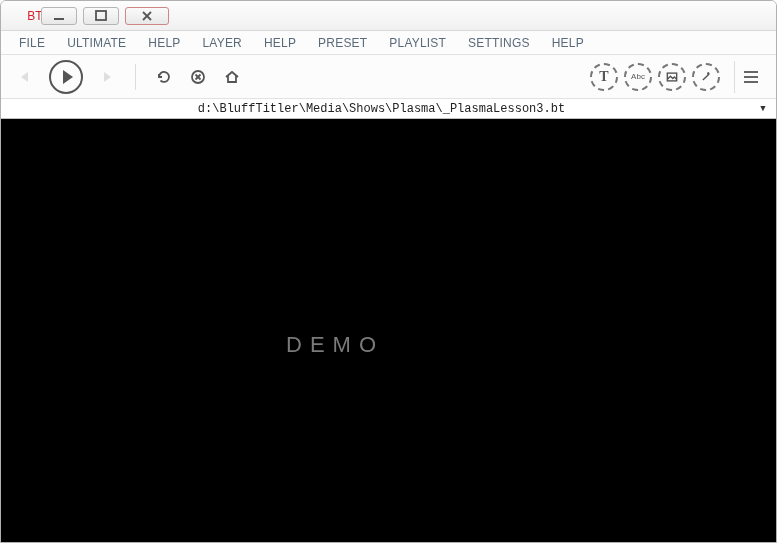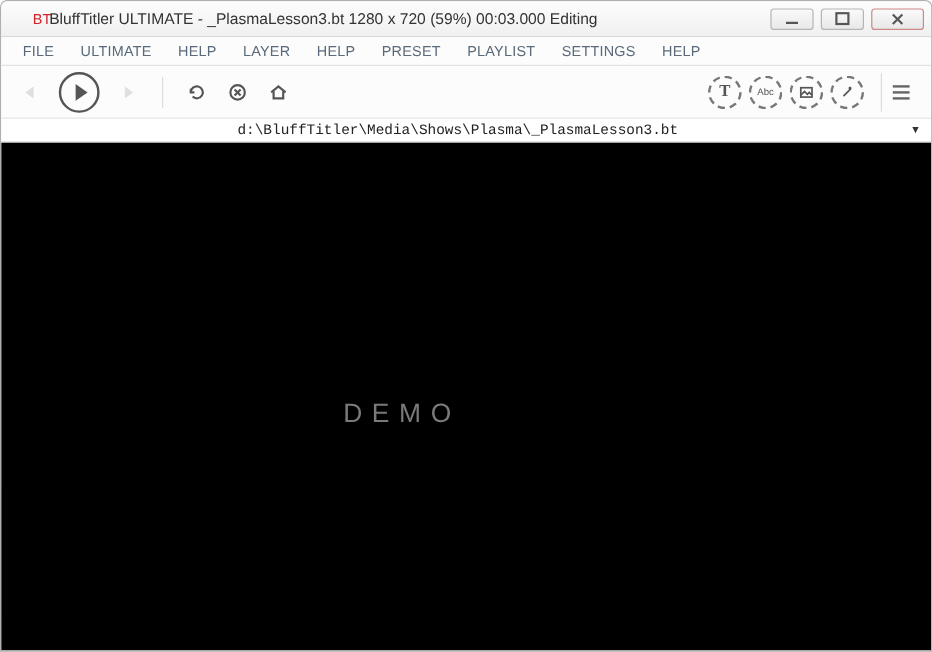--- a/index.html
+++ b/index.html
@@ -167,21 +167,20 @@
     letter-spacing: 8px;
     font-family: Arial, sans-serif;
   }
   svg.ico { width: 18px; height: 18px; stroke: #555; stroke-width: 1.8; fill: none; }
 </style>
 </head>
 <body>
 
 <div class="titlebar">
   <div class="app-icon">BT</div>
-  <div class="title">BluffTitler ULTIMATE  -  _PlasmaLesson3.bt 1280 x 720 (59%) 00:03.000 Editing</div>
   <div class="winbtns">
     <div class="winbtn">
       <svg class="ico" viewBox="0 0 18 18">
           <line x1="4" y1="12" x2="14" y2="12"></line>
         </svg>
     </div>
     <div class="winbtn">
       <svg class="ico" viewBox="0 0 18 18">
           <rect x="4" y="4" width="10" height="9"></rect>
         </svg>

